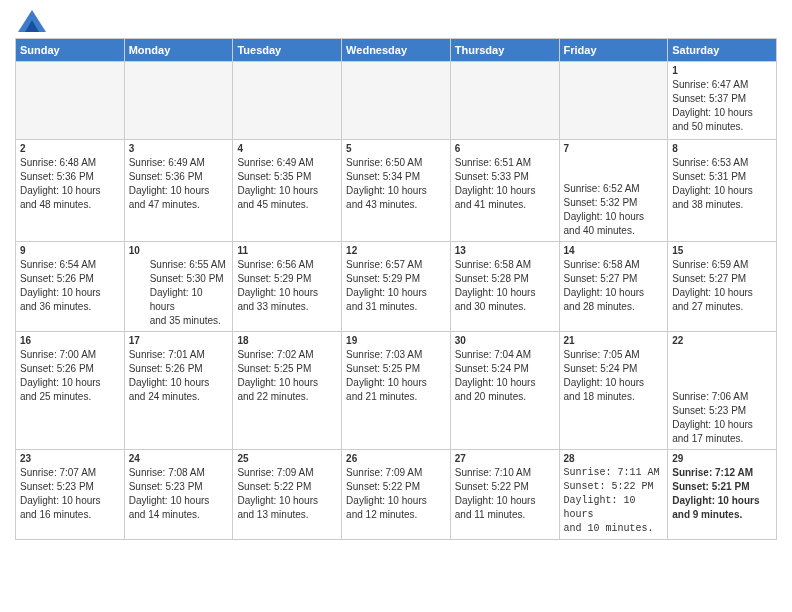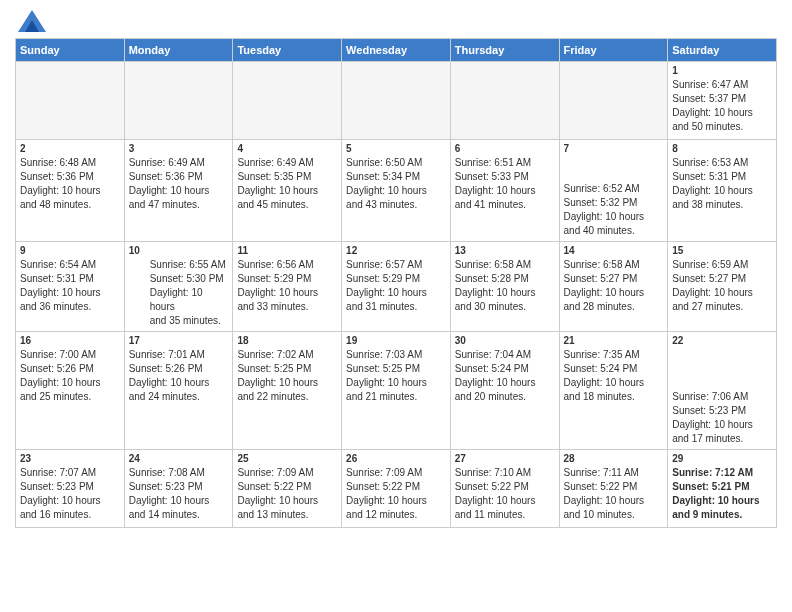--- a/index.html
+++ b/index.html
@@ -190,21 +190,21 @@
             <div class="day-info" style="white-space: pre-line;">Sunrise: 6:53 AM
 Sunset: 5:31 PM
 Daylight: 10 hours
 and 38 minutes.</div>
           </td>
         </tr>
         <tr>
           <td>
             <div class="day-number">9</div>
             <div class="day-info" style="white-space: pre-line;">Sunrise: 6:54 AM
-Sunset: 5:31 PM
+Sunset: 5:26 PM
 Daylight: 10 hours
 and 36 minutes.</div>
           </td>
           <td>
             <div class="day-number">10</div>
             <div class="day-info" style="white-space: pre-line; margin-left: 21px;">Sunrise: 6:55 AM
 Sunset: 5:30 PM
 Daylight: 10 hours
 and 35 minutes.</div>
           </td>
@@ -275,21 +275,21 @@
           </td>
           <td>
             <div class="day-number">30</div>
             <div class="day-info" style="white-space: pre-line;">Sunrise: 7:04 AM
 Sunset: 5:24 PM
 Daylight: 10 hours
 and 20 minutes.</div>
           </td>
           <td>
             <div class="day-number">21</div>
-            <div class="day-info" style="white-space: pre-line;">Sunrise: 7:35 AM
+            <div class="day-info" style="white-space: pre-line;">Sunrise: 7:05 AM
 Sunset: 5:24 PM
 Daylight: 10 hours
 and 18 minutes.</div>
           </td>
           <td>
             <div class="day-number">22</div>
             <div class="day-info" style="white-space: pre-line; margin-top: 44px;">Sunrise: 7:06 AM
 Sunset: 5:23 PM
 Daylight: 10 hours
 and 17 minutes.</div>
@@ -326,21 +326,21 @@
           </td>
           <td>
             <div class="day-number">27</div>
             <div class="day-info" style="white-space: pre-line;">Sunrise: 7:10 AM
 Sunset: 5:22 PM
 Daylight: 10 hours
 and 11 minutes.</div>
           </td>
           <td>
             <div class="day-number">28</div>
-            <div class="day-info" style="white-space: pre-line;">Sunrise: 7:11 AM
+            <div class="day-info" style="white-space: pre-line; font-family: Liberation Mono, monospace;">Sunrise: 7:11 AM
 Sunset: 5:22 PM
 Daylight: 10 hours
 and 10 minutes.</div>
           </td>
           <td>
             <div class="day-number">29</div>
             <div class="day-info" style="white-space: pre-line; font-weight: bold;">Sunrise: 7:12 AM
 Sunset: 5:21 PM
 Daylight: 10 hours
 and 9 minutes.</div>

